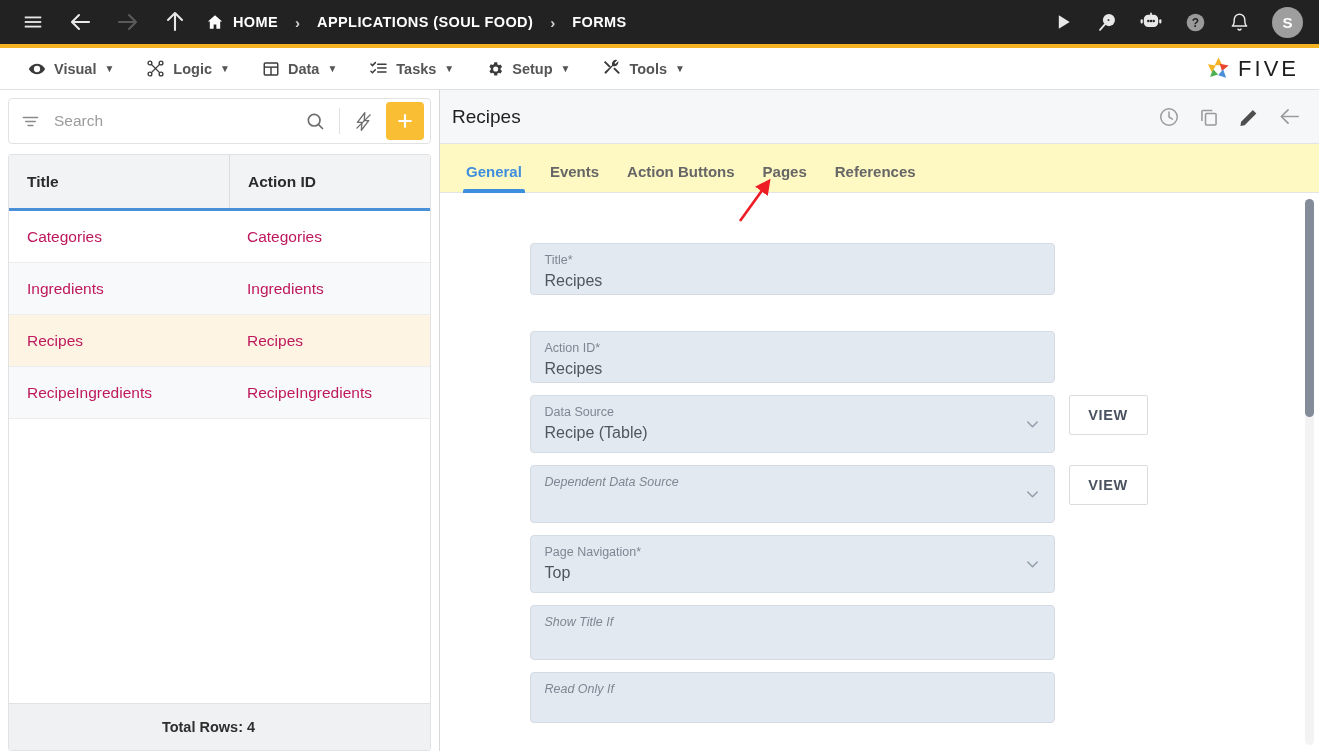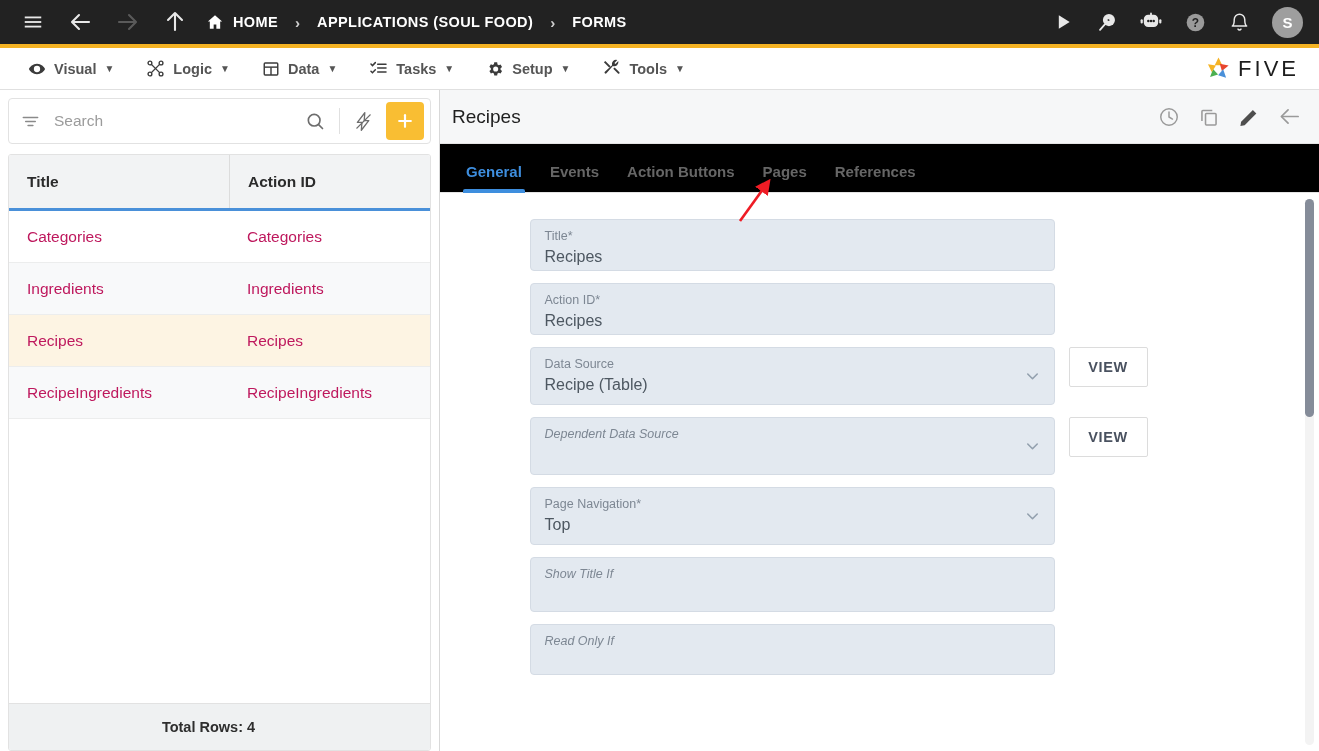--- a/index.html
+++ b/index.html
@@ -121,41 +121,41 @@
     height: 54px; flex: 0 0 54px; background: #f6f7f8; display: flex; align-items: center;
     padding: 0 18px 0 12px; border-bottom: 1px solid #e4e4e4;
   }
   .detail-title { font-size: 19px; color: #1f1f1f; font-weight: 400; }
   .dh-icons { margin-left: auto; display: flex; align-items: center; gap: 18px; }
   .dh-icon { color: #9a9a9a; cursor: pointer; display: flex; align-items: center; }
   .dh-icon.dark { color: #4e4e4e; }
 
   .tabsbar {
     height: 49px; flex: 0 0 49px; display: flex; align-items: flex-end;
-    padding-left: 12px; border-bottom: 1px solid #e4e4e4; background: #000000;
+    padding-left: 12px; border-bottom: 1px solid #e4e4e4; background: #fef9c3;
   }
   .tab {
     font-size: 15px; font-weight: 700; color: #666; padding: 0 14px 12px 14px;
     cursor: pointer; position: relative; white-space: nowrap;
   }
   .tab.active { color: #3e8ede; }
   .tab.active::after {
     content: ""; position: absolute; left: 11px; right: 11px; bottom: -1px;
     height: 4px; background: #3e8ede; border-radius: 2px 2px 0 0;
   }
 
   .formarea { flex: 1 1 auto; position: relative; overflow: hidden; background: #fff; }
   .formscroll { position: absolute; inset: 0; padding: 26px 0 0 0; }
   .formrow { display: flex; justify-content: center; margin-bottom: 12px; }
   .formrow-inner { width: 700px; display: flex; align-items: flex-start; gap: 14px; }
   .field {
     background: #e3e9f0; border: 1px solid #d4dbe4; border-radius: 4px;
     width: 525px; padding: 9px 14px 0 14px; position: relative;
   }
-  .field.h-small { height: 52px; }
+  .field.h-small { height: 52px; margin-top: 24px; }
   .field.h-big { height: 52px; }
   .field.h-empty { height: 52px; font-style: italic; }
   .field-label { font-size: 12.5px; color: #7d8793; line-height: 15px; }
   .field-label .req { color: #7d8793; }
   .field-value { font-size: 16px; color: #4d5761; line-height: 24px; margin-top: 1px; }
   .chev {
     position: absolute; right: 12px; top: 50%; transform: translateY(-50%);
     color: #93a0ae; display: flex; align-items: center; cursor: pointer;
   }
   .viewbtn {

